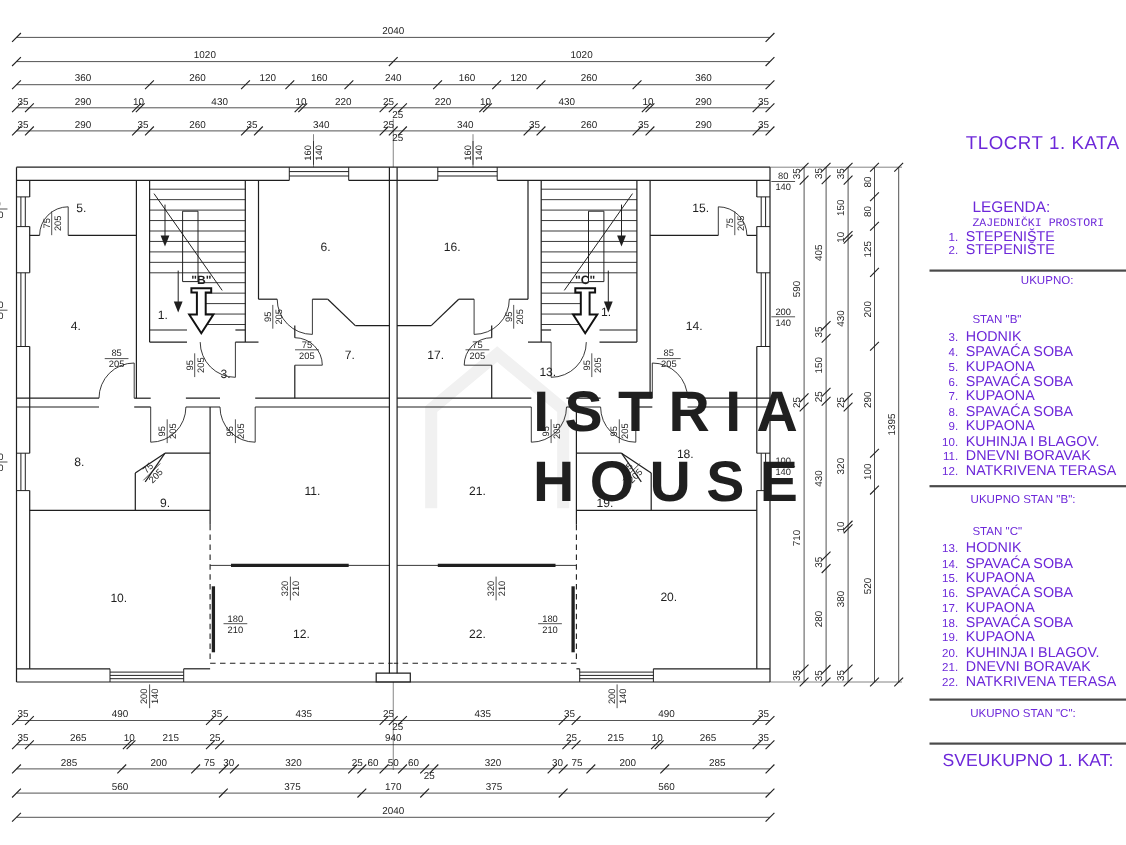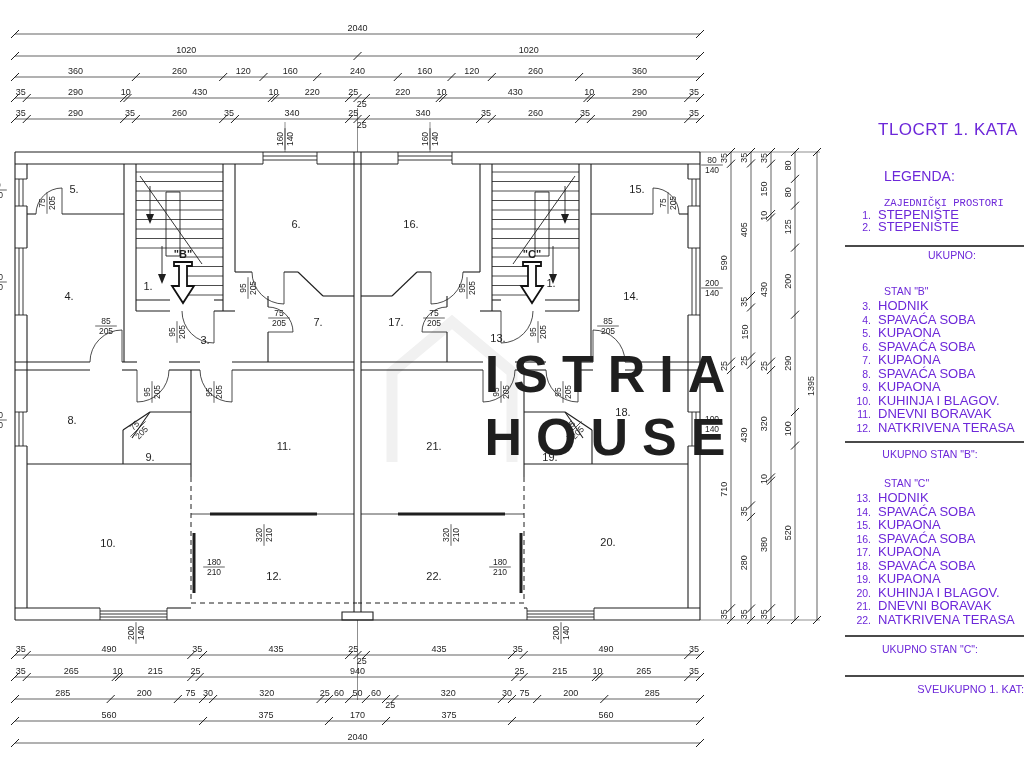--- a/index.html
+++ b/index.html
@@ -1,37 +1,37 @@
 <!DOCTYPE html>
 <html><head>
 <meta charset="utf-8">
 <style>
   html,body{margin:0;padding:0;background:#fff;width:1024px;height:768px;overflow:hidden;
     font-family:"Liberation Sans",sans-serif;}
   #stage{position:relative;width:1024px;height:768px;background:#ffffff;}
   svg text{font-family:"Liberation Sans",sans-serif;fill:#1f1f1f;}
   .legend-panel{position:absolute;left:845px;top:0;width:179px;height:768px;color:#6d28d9;}
   .plan-title{position:absolute;left:33px;top:120px;font-size:17px;letter-spacing:.5px;white-space:nowrap;}
-  .legend-heading{position:absolute;left:39px;top:168px;font-size:14px;text-align:center;}
+  .legend-heading{position:absolute;left:39px;top:180px;font-size:14px;text-align:center;}
   .legend-sub{position:absolute;left:39px;top:197px;font-size:10.5px;white-space:nowrap;font-family:Liberation Mono, monospace;}
   .legend-list{position:absolute;left:0;width:179px;}
   .legend-row{display:flex;align-items:baseline;white-space:nowrap;}
   .legend-row .num{width:26px;text-align:right;margin-right:7px;font-size:10.5px;flex:none;}
   .legend-row .lab{font-size:13px;text-align:center;}
   #legend-shared{top:209px;}
   #legend-shared .legend-row{height:12px;line-height:12px;}
   #legend-b{top:299px;}
   #legend-c{top:491px;}
   #legend-b .legend-row,#legend-c .legend-row{height:13.5px;line-height:13.5px;}
   .stan-head-b{position:absolute;left:39px;top:285px;font-size:10.5px;}
   .stan-head-c{position:absolute;left:39px;top:477px;font-size:10.5px;}
   .ukupno{position:absolute;left:39px;top:249px;font-size:10.5px;padding-left:44px;}
   .ukupno-b{position:absolute;left:0;top:448px;width:170px;text-align:center;font-size:10.5px;}
   .ukupno-c{position:absolute;left:0;top:643px;width:170px;text-align:center;font-size:10.5px;}
-  .sveukupno{position:absolute;left:0;top:683px;width:179px;text-align:right;font-size:11px;}
+  .sveukupno{position:absolute;left:0;top:683px;width:179px;text-align:center;font-size:16px;}
   .rule{position:absolute;left:0px;width:179px;border-top:2px solid #4a4a4a;height:0;}
   .rule1{top:245px;} .rule2{top:441px;} .rule3{top:635px;} .rule4{top:675px;}
 </style>
 </head>
 <body>
 
 <div id="stage">
 
   <svg id="plan-svg" width="1024" height="768" viewBox="0 0 1024 768">
 

